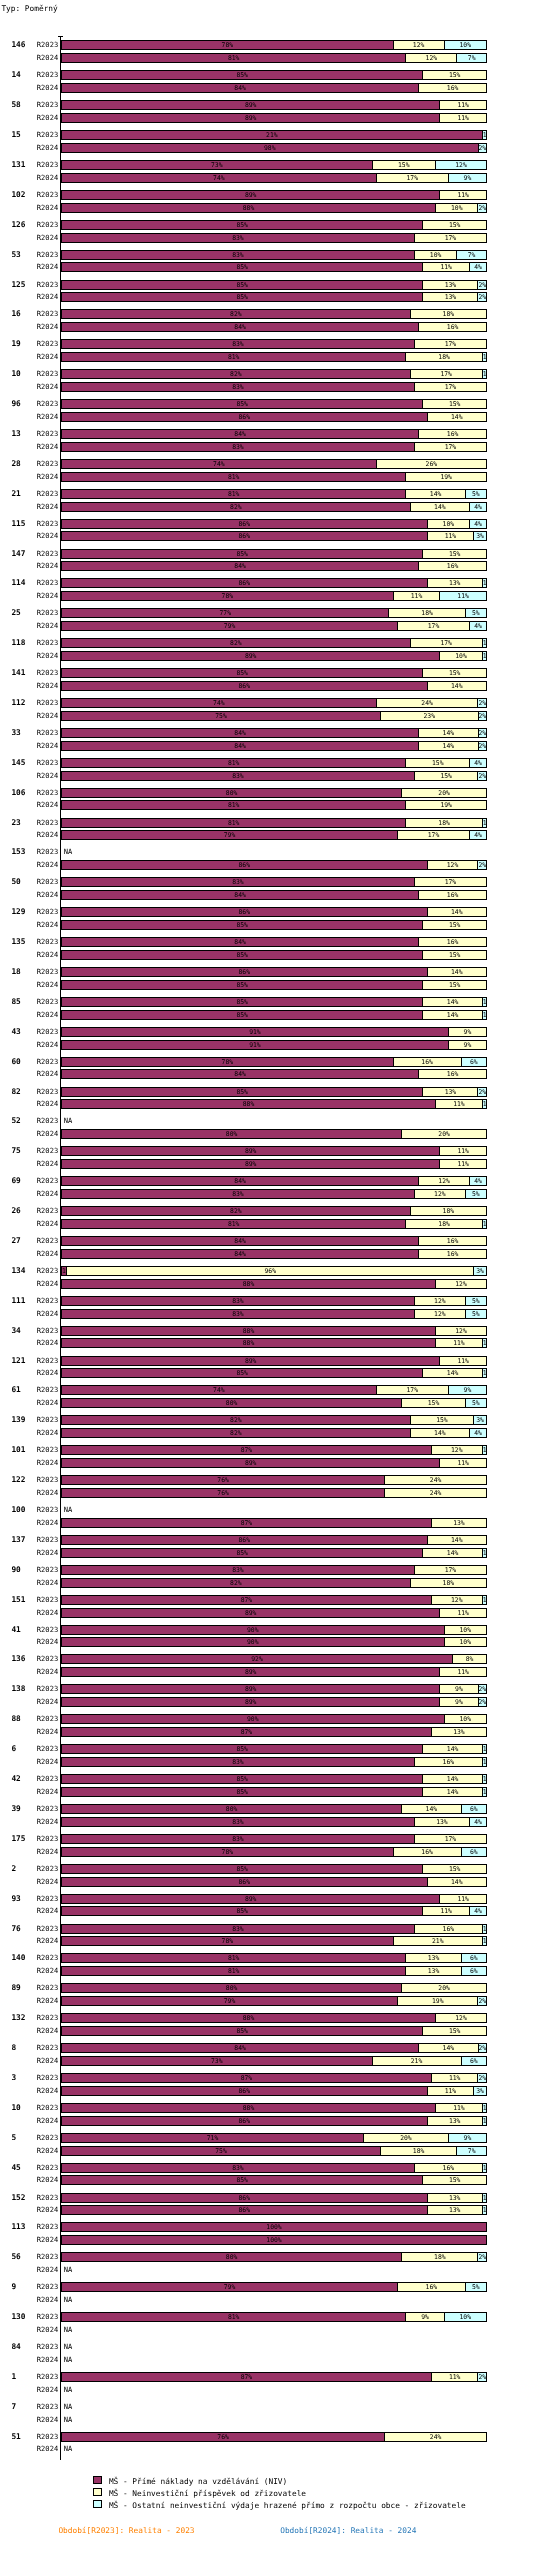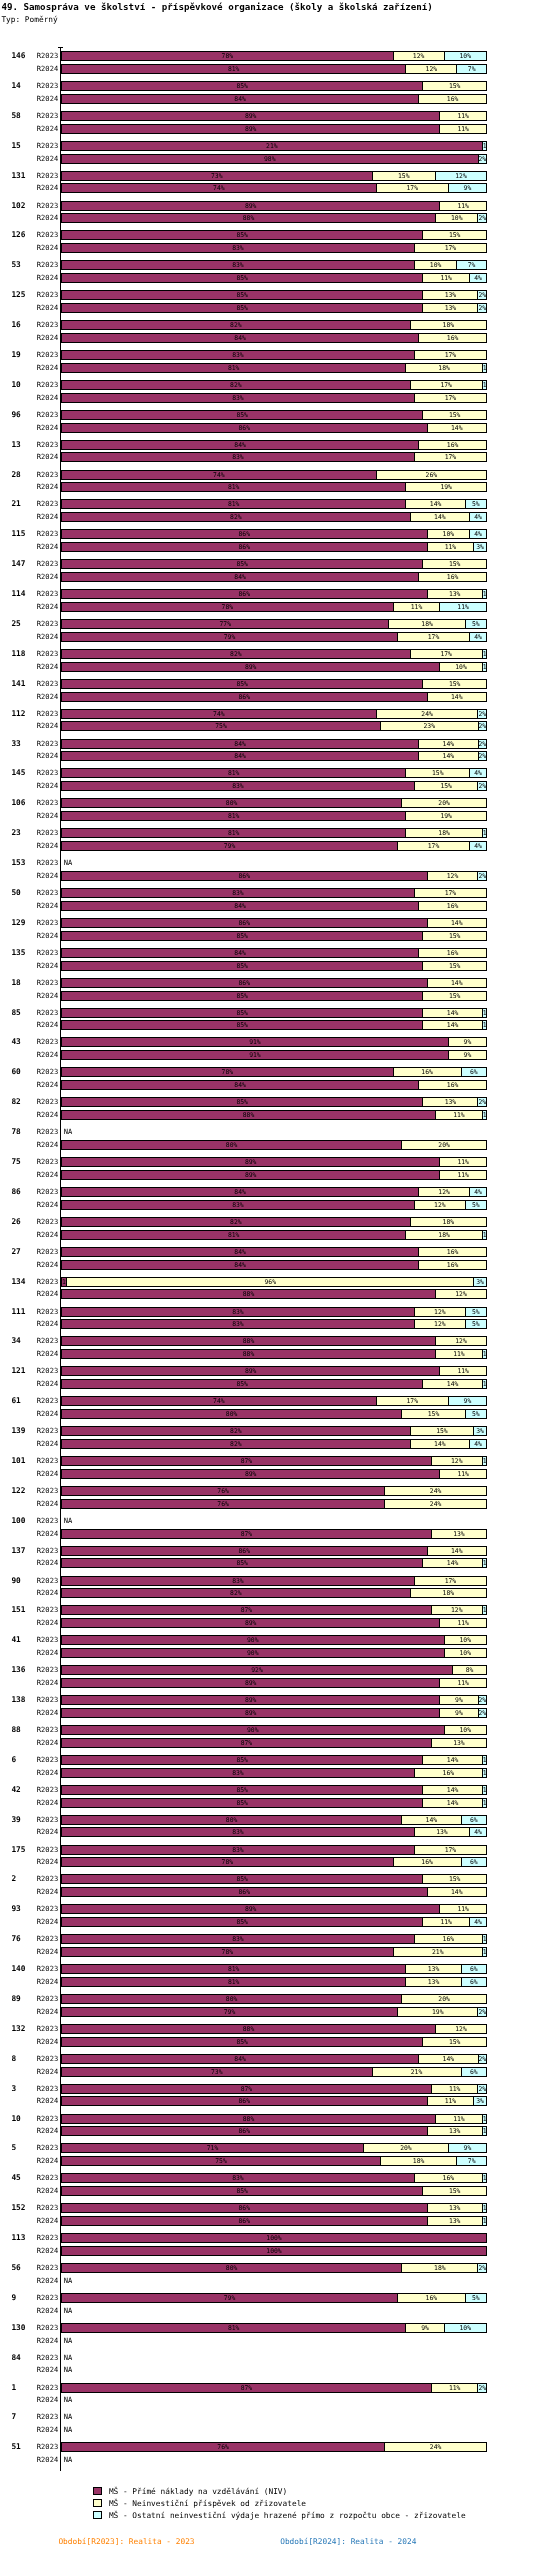--- a/index.html
+++ b/index.html
@@ -24,21 +24,20 @@
   .lg-item{height:12px;font-size:7.8px;line-height:12px;white-space:nowrap;}
   .lg-swatch{display:inline-block;width:6.4px;height:6.4px;border:0.7px solid #000;margin-right:7.1px;vertical-align:-0.7px;}
   .footer{margin-top:14.2px;font-size:7.8px;white-space:nowrap;}
   .f23{margin-left:57px;}
   .f24{margin-left:81px;}
 </style>
 </head>
 <body>
 
 <div class="page">
-  <div class="hdr1">49. Samospráva ve školství - příspěvkové organizace (školy a školská zařízení)</div>
   <div class="hdr3">Typ: Poměrný</div>
 
   <div class="chart">
     <div class="axis-tick"></div>
     <div class="axis"></div>
 
   <div class="group">
         <div class="gid">146</div>
         <div class="rows">
           <div class="bar-line">
@@ -1102,21 +1101,21 @@
                 <span class="seglabel">11%</span>
               </div>
               <div class="seg" style="width: 1%; background: rgb(204, 255, 255);">
                 <span class="seglabel">1%</span>
               </div>
             </div>
           </div>
         </div>
       </div>
       <div class="group">
-        <div class="gid">78</div>
+        <div class="gid">52</div>
         <div class="rows">
           <div class="bar-line">
             <span class="plabel">R2023</span>
             <span class="na-label">NA</span>
           </div>
           <div class="bar-line">
             <span class="plabel">R2024</span>
             <div class="bar">
               <div class="seg" style="width: 80%; background: rgb(153, 51, 102);">
                 <span class="seglabel">80%</span>
@@ -1149,21 +1148,21 @@
                 <span class="seglabel">89%</span>
               </div>
               <div class="seg" style="width: 11%; background: rgb(255, 255, 204);">
                 <span class="seglabel">11%</span>
               </div>
             </div>
           </div>
         </div>
       </div>
       <div class="group">
-        <div class="gid">86</div>
+        <div class="gid">69</div>
         <div class="rows">
           <div class="bar-line">
             <span class="plabel">R2023</span>
             <div class="bar">
               <div class="seg" style="width: 84%; background: rgb(153, 51, 102);">
                 <span class="seglabel">84%</span>
               </div>
               <div class="seg" style="width: 12%; background: rgb(255, 255, 204);">
                 <span class="seglabel">12%</span>
               </div>

